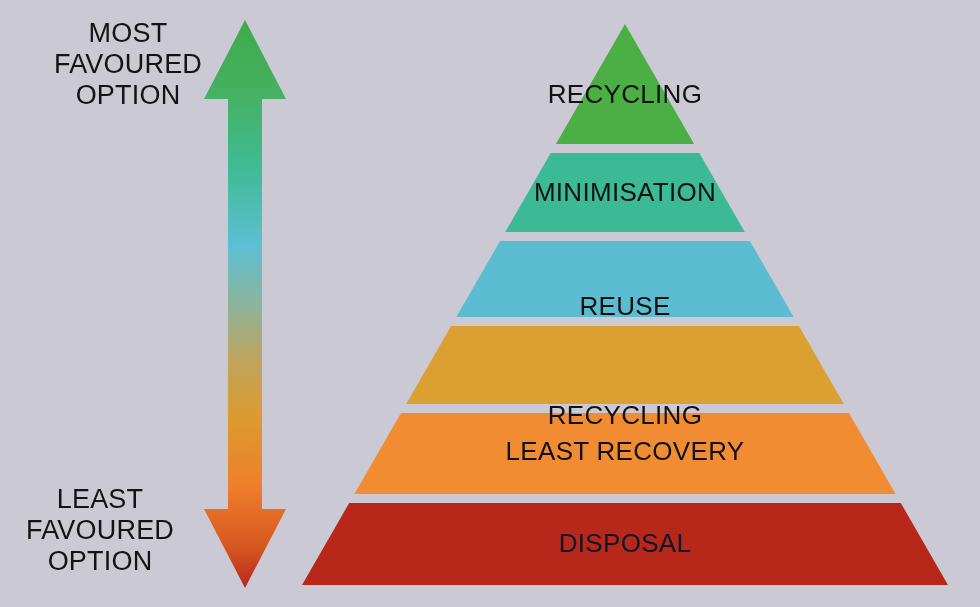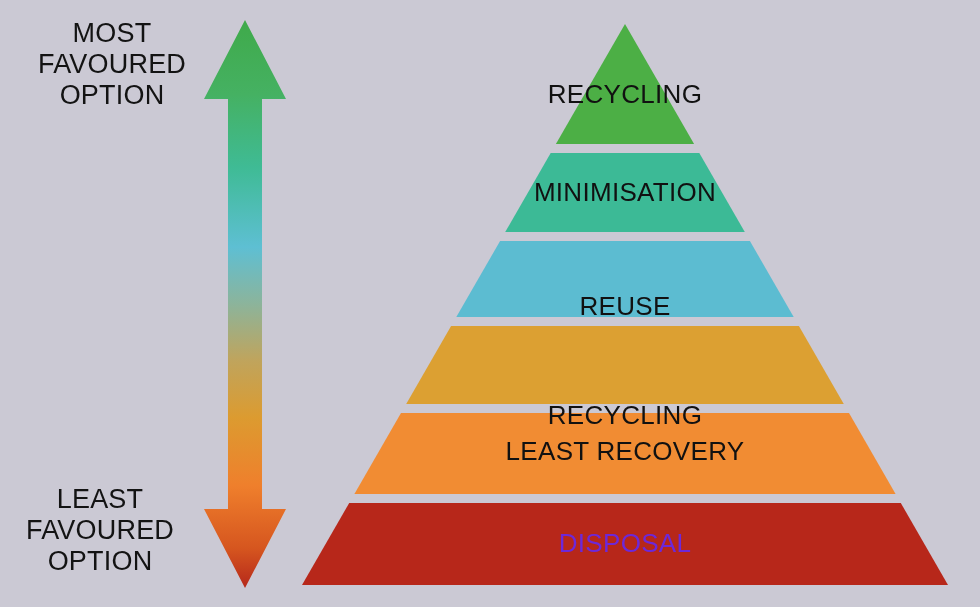--- a/index.html
+++ b/index.html
@@ -33,23 +33,24 @@
     text-align: center;
     color: #131313;
     font-family: "Liberation Sans", sans-serif;
     font-size: 27px;
     line-height: 31px;
     letter-spacing: 0.2px;
     white-space: pre-line;
     user-select: none;
   }
   #label-most {
-    left: 12px;
+    left: 0px;
     top: 18px;
     width: 200px;
+    padding-left: 28px;
   }
   #label-least {
     left: 0px;
     top: 484px;
     width: 200px;
   }
   .tier-label {
     position: absolute;
     text-align: center;
     font-family: "Liberation Sans", sans-serif;
@@ -119,15 +120,15 @@
   <div class="tier-label" style="left: 425px; top: 79px; width: 400px; color: rgb(17, 17, 17);">RECYCLING</div>
 
   <div class="tier-label" style="left: 425px; top: 177px; width: 400px; color: rgb(17, 17, 17);">MINIMISATION</div>
 
   <div class="tier-label" style="left: 425px; top: 263px; width: 400px; color: rgb(17, 17, 17); margin-top: 28px;">REUSE</div>
 
   <div class="tier-label" style="left: 425px; top: 352px; width: 400px; color: rgb(17, 17, 17); margin-top: 48px;">RECYCLING</div>
 
   <div class="tier-label" style="left: 425px; top: 436px; width: 400px; color: rgb(17, 17, 17);">LEAST RECOVERY</div>
 
-  <div class="tier-label light" style="left: 425px; top: 528px; width: 400px; color: #6d28d9;">DISPOSAL</div>
+  <div class="tier-label light" style="left: 425px; top: 528px; width: 400px; color: #0f172a;">DISPOSAL</div>
 
 </div>
 
 </body></html>

